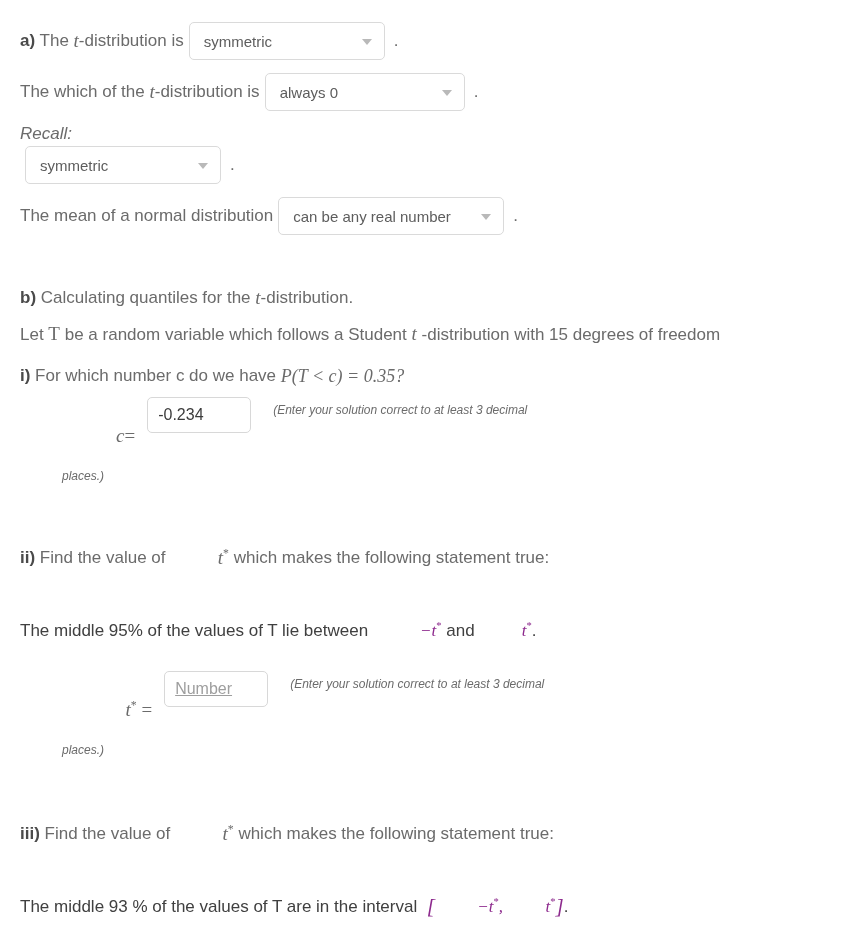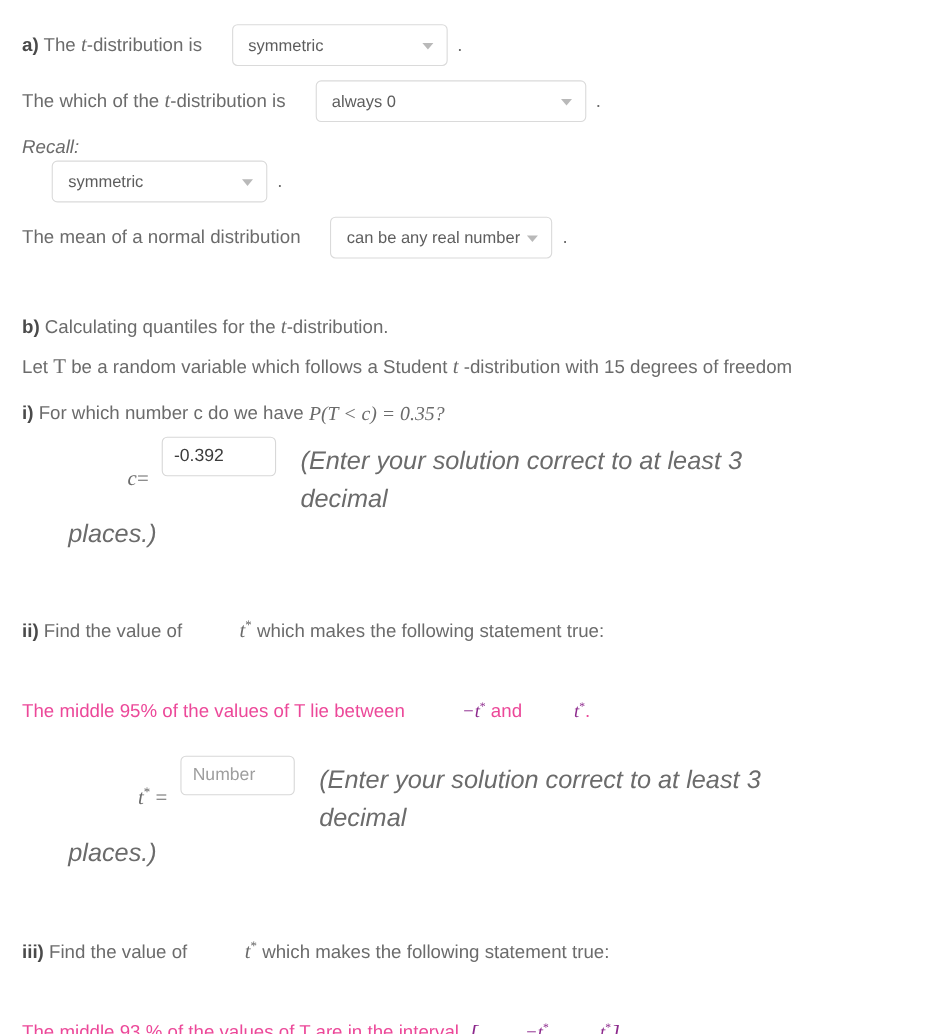--- a/index.html
+++ b/index.html
@@ -38,21 +38,21 @@
     font-size: 0.62em;
     font-style: normal;
     vertical-align: super;
     line-height: 0;
   }
   .m .op { font-style: normal; }
 
   .italic-note {
     font-style: italic;
     color: #6b6b6b;
-    font-size: 23px;
+    font-size: 12px;
   }
 
   
   .select {
     position: relative;
     display: inline-flex;
     align-items: center;
     height: 38px;
     border: 1px solid #dadada;
     border-radius: 5px;
@@ -83,32 +83,32 @@
     width: 104px;
     border: 1px solid #d8d8d8;
     border-radius: 5px;
     background: #fff;
     padding: 0 10px;
     font-size: 16px;
     font-family: "Liberation Sans", sans-serif;
     color: #3c3c3c;
     cursor: text;
   }
-  .tinput.placeholder { color: #9e9e9e; }
+  .tinput.placeholder { color: #9e9e9e; text-decoration: underline; }
 
   .period { margin-left: 9px; color: #6b6b6b; }
 
   
   .purple {
-    color: #ec4899;
+    color: #404040;
     font-size: 17px;
     white-space: pre;
   }
   .m.purple { color: #8d2a8d; }
-  .gap-b { margin-left: 27px; }
+  .gap-b { margin-left: 5px; }
 
   .block-a .row { margin-bottom: 13px; }
   .recall { font-style: italic; margin-bottom: 2px; }
 
   .sec-b { margin-top: 52px; }
   .sec-b .line { margin-bottom: 11px; }
 
   .wrapline {
     max-width: 730px;
     white-space: normal;
@@ -149,40 +149,40 @@
         <span>symmetric</span>
         <span class="chev"></span>
       </span>
       <span class="period">.</span>
     </div>
 
     <div class="row">
       <span class="txt">The which of the </span>
       <span class="m">t</span>
       <span class="txt">-distribution is</span>
-      <span class="select gap-b" style="width:246px">
+      <span class="select gap-b" style="width:200px">
         <span>always 0</span>
         <span class="chev"></span>
       </span>
       <span class="period">.</span>
     </div>
 
     <div class="recall">Recall:</div>
 
     <div class="row">
       <span class="select gap-b" style="width:196px">
         <span>symmetric</span>
         <span class="chev"></span>
       </span>
       <span class="period">.</span>
     </div>
 
     <div class="row">
       <span class="txt">The mean of a normal distribution</span>
-      <span class="select gap-b" style="width:202px">
+      <span class="select gap-b" style="width:226px">
         <span>can be any real number</span>
         <span class="chev"></span>
       </span>
       <span class="period">.</span>
     </div>
 
   </div>
 
   <div class="sec-b">
 
@@ -205,21 +205,21 @@
       <span class="lbl-bold">i)</span>
       <span class="txt"> For which number c do we have </span>
       <span class="m" style="font-size:18px">P(T &lt; c) = 0.35?</span>
     </div>
 
     <div class="answer-row">
       <span class="m eq">
         <span>c</span><span class="op">=</span>
       </span>
       <span class="tinput">
-        <span>-0.392</span>
+        <span>-0.234</span>
       </span>
       <span class="italic-note note">(Enter your solution correct to at least 3 decimal</span>
     </div>
     <div class="italic-note note-second">places.)</div>
 
     <div class="sec-ii">
       <div class="row">
         <span class="lbl-bold">ii)</span>
         <span class="txt"> Find the value of </span>
         <span class="m">

